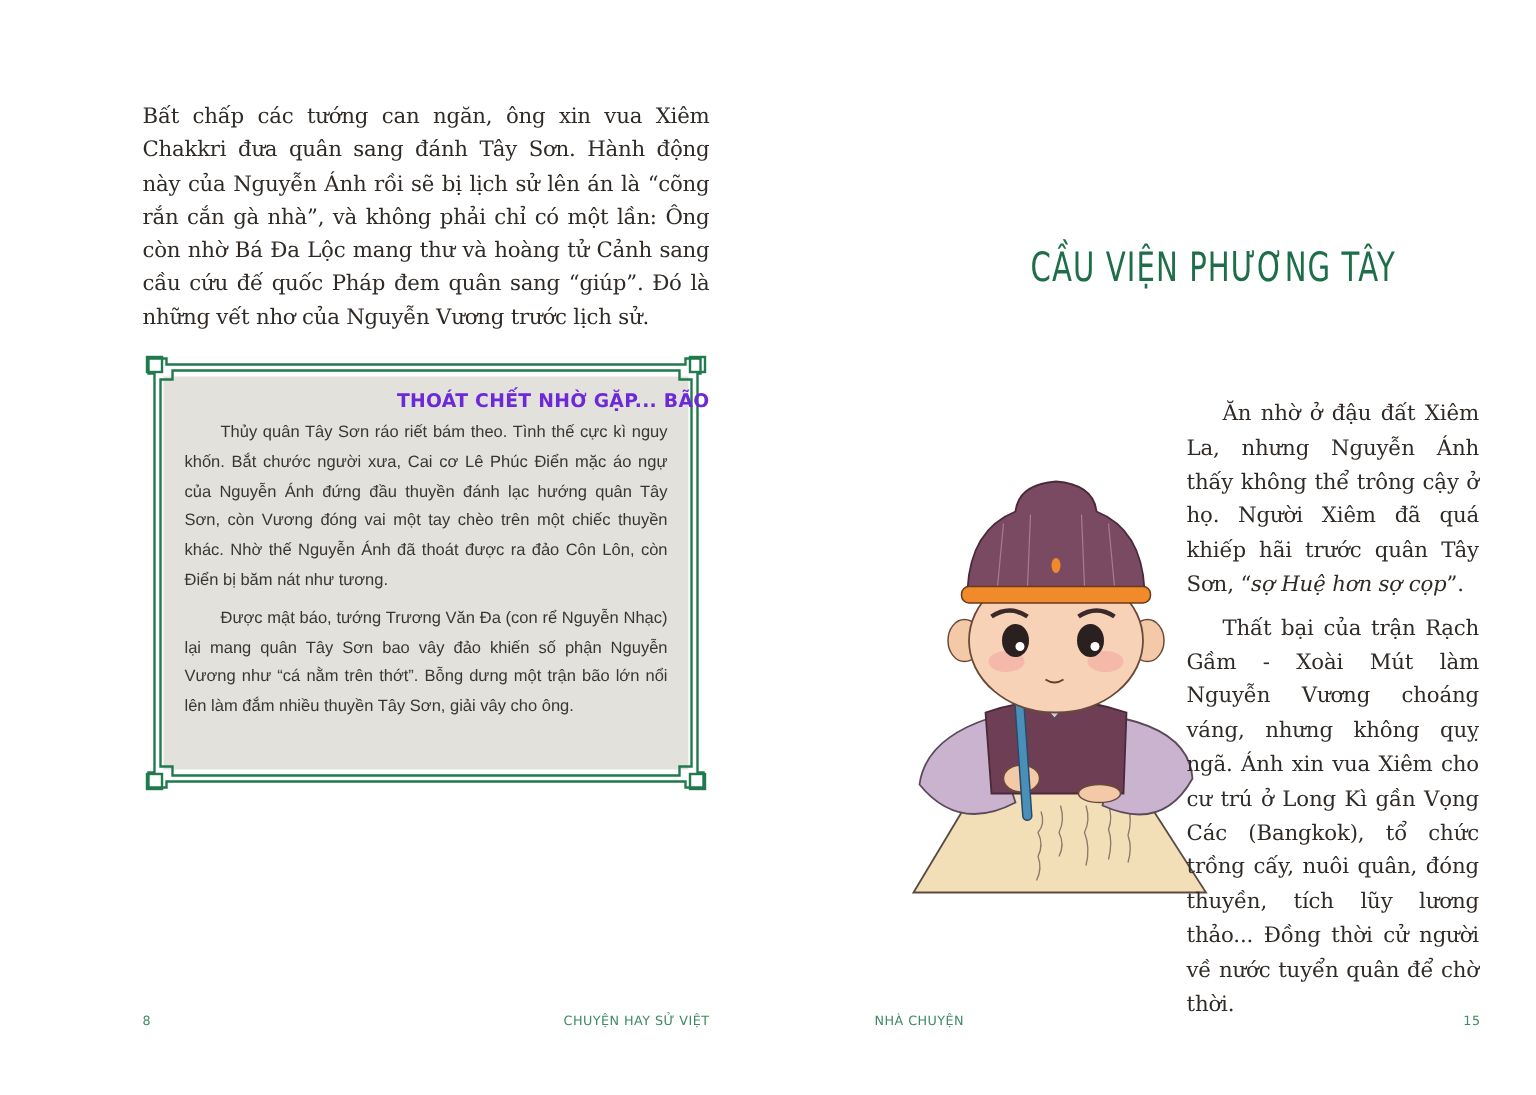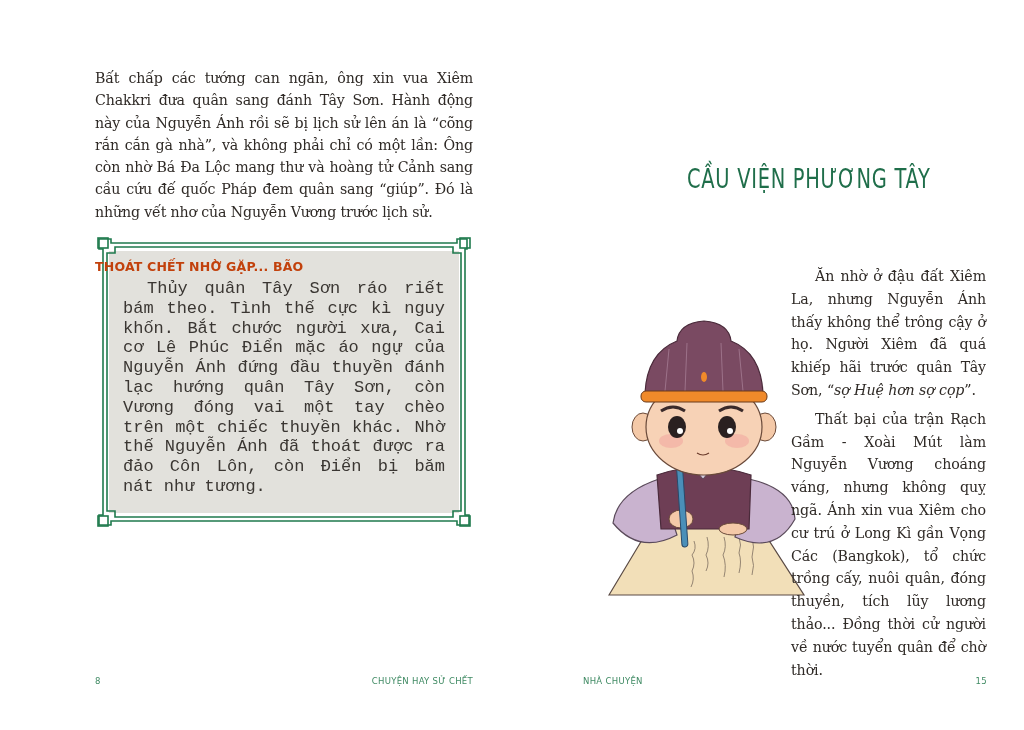--- a/index.html
+++ b/index.html
@@ -20,28 +20,28 @@
     font-size: 14.2px; line-height: 22.3px; text-align: justify;
     margin: 0; letter-spacing: -0.15px;
   }
 
   
   .box {
     position: absolute; left: 66px; top: 232px; width: 378px; height: 294px;
   }
   .box-frame { position: absolute; inset: 0; }
   .box-title {
-    position: absolute; left: 0; right: 0; top: 24px; text-align: left;
+    position: absolute; left: 0; right: 0; top: 24px; text-align: right;
     font-family: "DejaVu Sans", "Liberation Sans", sans-serif;
-    font-weight: bold; font-size: 12.5px; color: #c2410c; letter-spacing: 0.2px;
+    font-weight: bold; font-size: 12.5px; color: #6d28d9; letter-spacing: 0.2px;
   }
   .box-body {
     position: absolute; left: 28px; top: 44px; width: 322px;
-    font-family: Liberation Mono, monospace;
-    font-size: 17px; line-height: 19.8px; color: #3a3632; text-align: justify;
+    font-family: Liberation Sans, sans-serif;
+    font-size: 11px; line-height: 19.8px; color: #3a3632; text-align: justify;
   }
   .box-body p { margin: 0 0 5px 0; text-indent: 24px; }
 
   
   .chapter-title {
     position: absolute; left: 146px; top: 160px;
     font-family: "DejaVu Sans", "Liberation Sans", sans-serif;
     font-size: 27px; color: #1f6e4a; letter-spacing: 1px;
     transform: scaleX(0.72); transform-origin: left center;
     font-weight: normal; margin: 0;
@@ -87,25 +87,26 @@
 
           <rect x="3" y="3" width="10" height="10"></rect>
           <rect x="365" y="3" width="10" height="10"></rect>
           <rect x="3" y="281" width="10" height="10"></rect>
           <rect x="365" y="281" width="10" height="10"></rect>
         </g>
       </svg>
       <div class="box-title">THOÁT CHẾT NHỜ GẶP... BÃO</div>
       <div class="box-body">
         <p>Thủy quân Tây Sơn ráo riết bám theo. Tình thế cực kì nguy khốn. Bắt chước người xưa, Cai cơ Lê Phúc Điển mặc áo ngự của Nguyễn Ánh đứng đầu thuyền đánh lạc hướng quân Tây Sơn, còn Vương đóng vai một tay chèo trên một chiếc thuyền khác. Nhờ thế Nguyễn Ánh đã thoát được ra đảo Côn Lôn, còn Điển bị băm nát như tương.</p>
+        <p>Được mật báo, tướng Trương Văn Đa (con rể Nguyễn Nhạc) lại mang quân Tây Sơn bao vây đảo khiến số phận Nguyễn Vương như “cá nằm trên thớt”. Bỗng dưng một trận bão lớn nổi lên làm đắm nhiều thuyền Tây Sơn, giải vây cho ông.</p>
       </div>
     </div>
 
     <div class="footer f-left-num">8</div>
-    <div class="footer f-left-title">CHUYỆN HAY SỬ CHẾT</div>
+    <div class="footer f-left-title">CHUYỆN HAY SỬ VIỆT</div>
   </section>
 
   <section class="page page-right">
     <h1 class="chapter-title">CẦU VIỆN PHƯƠNG TÂY</h1>
 
     <svg class="illustration" viewBox="0 0 210 310" width="210" height="310">
 
       <path d="M10 302 L52 232 L160 232 L205 302 Z" fill="#f2dfb8" stroke="#5a4a44" stroke-width="1.2"></path>
       <g stroke="#8a7a6a" stroke-width="0.9" fill="none">
         <path d="M95 248 q3 8 -2 14 q4 8 0 16 q3 8 -1 16"></path>

